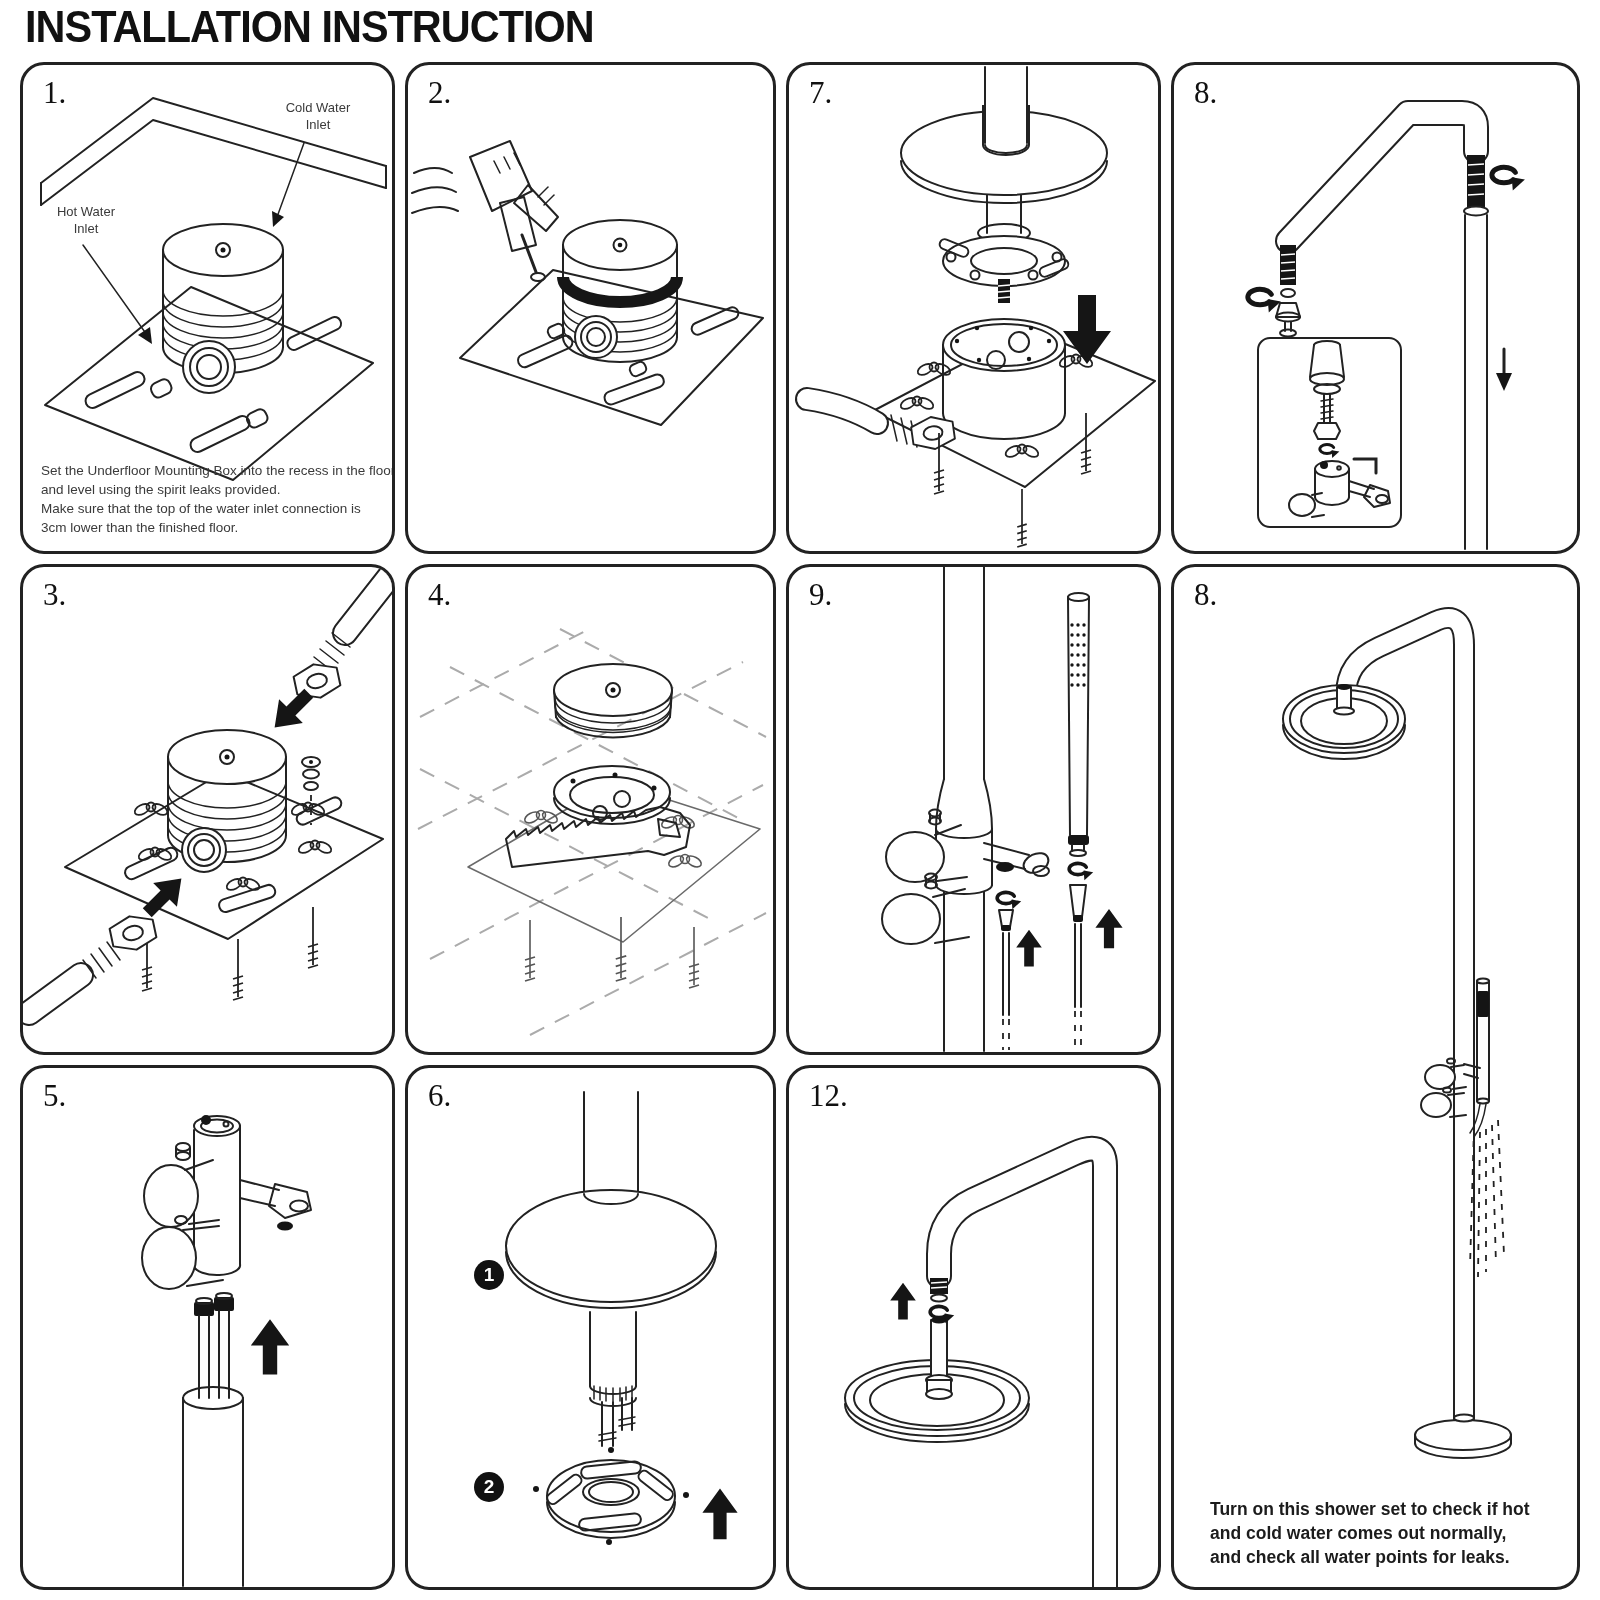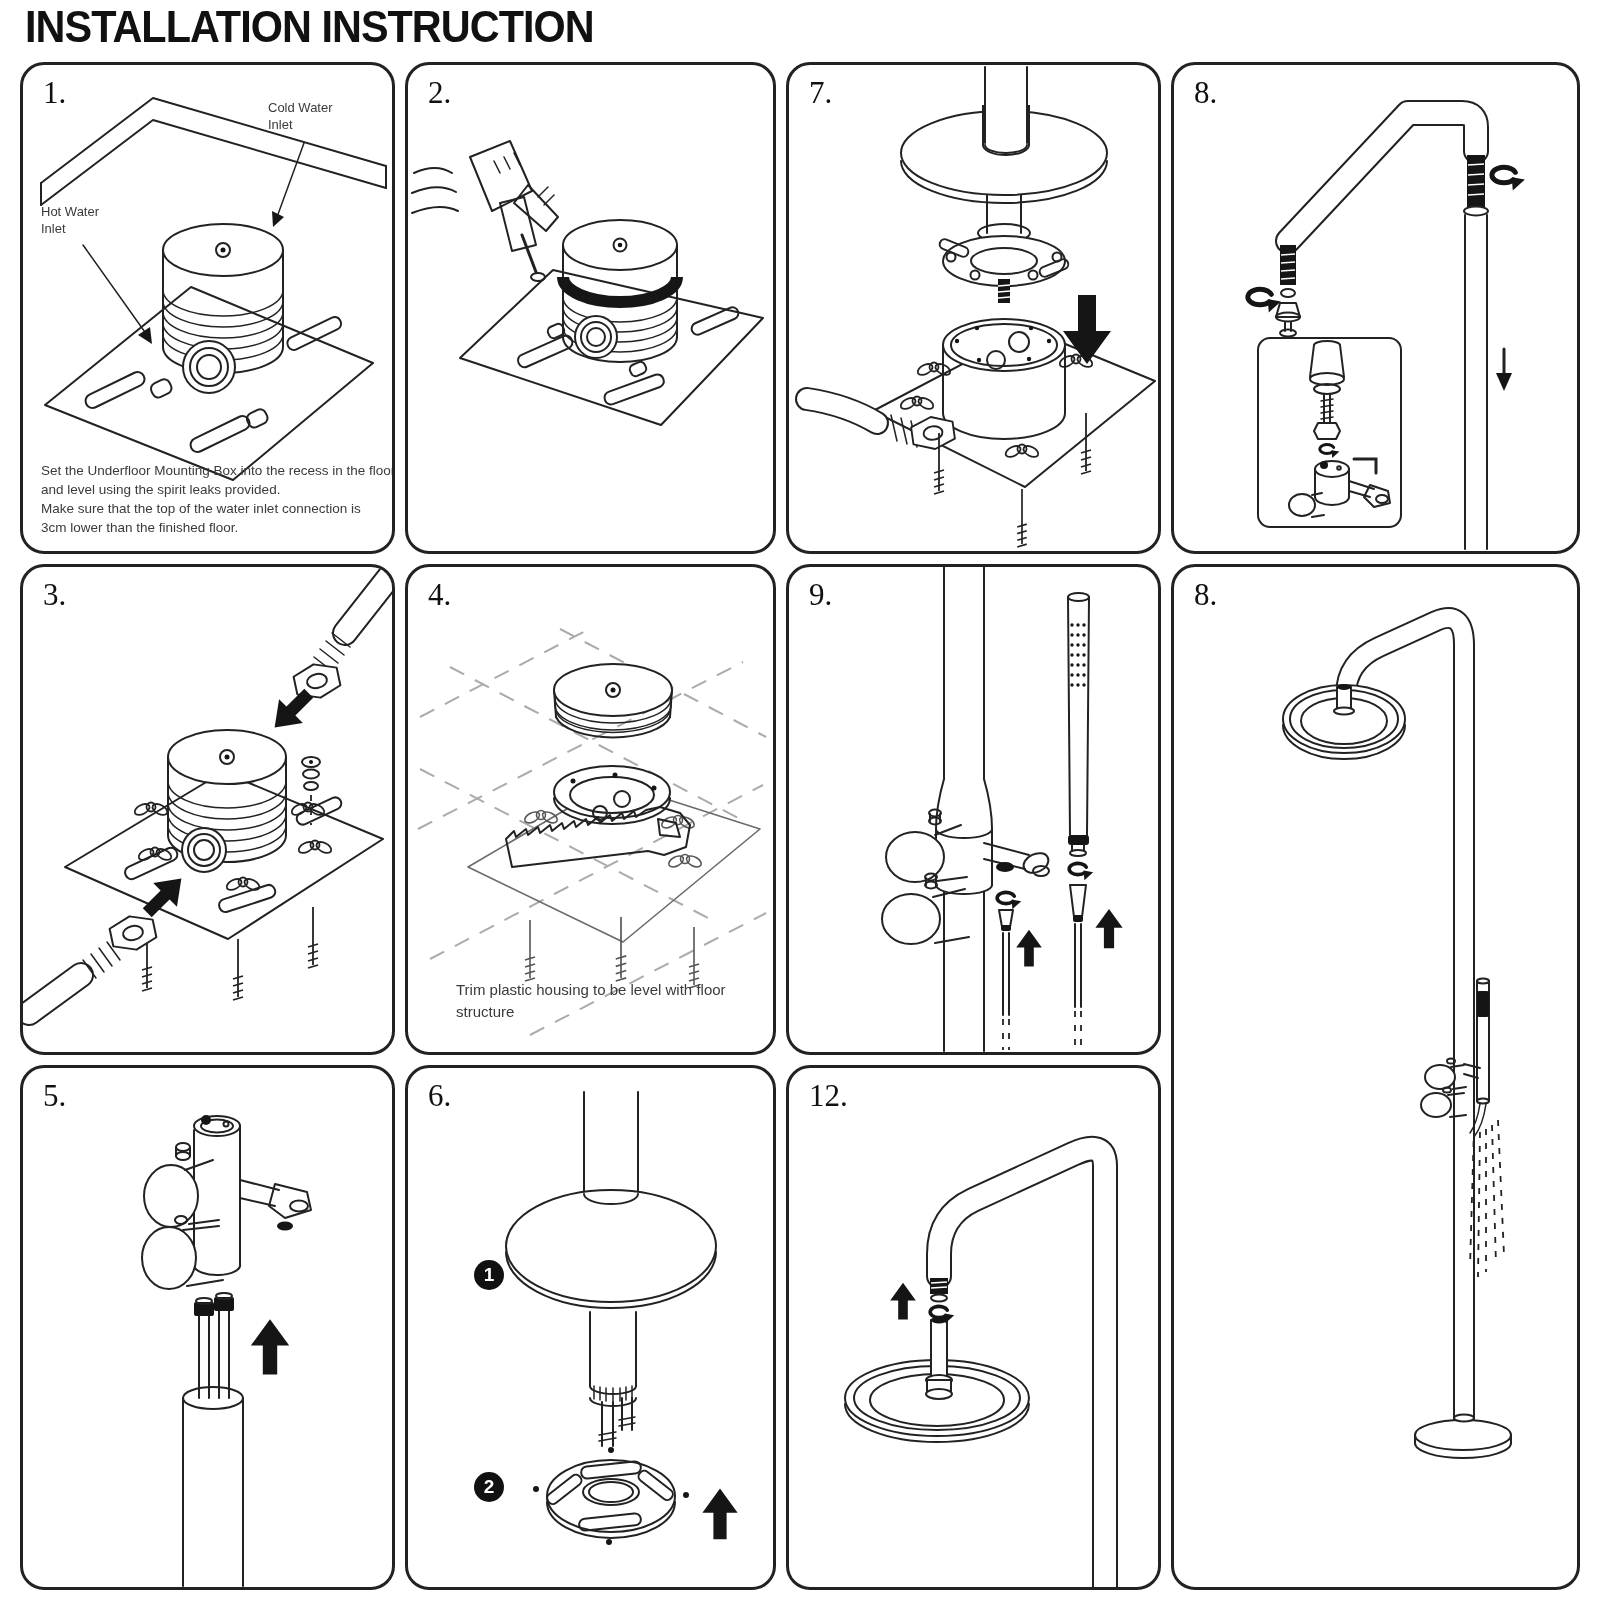--- a/index.html
+++ b/index.html
@@ -5,21 +5,21 @@
   html,body{margin:0;padding:0;background:#fff;}
   body{width:1600px;height:1600px;position:relative;font-family:"Liberation Sans",sans-serif;color:#1a1a1a;}
   .title{position:absolute;left:25px;top:2px;font-size:44px;font-weight:800;letter-spacing:-1px;
          transform:scaleX(.94);transform-origin:0 50%;white-space:nowrap;color:#111;}
   .grid{position:absolute;left:20px;top:62px;width:1560px;height:1528px;display:grid;
         grid-template-columns:375px 371px 375px 409px;grid-template-rows:492px 491px 525px;gap:10px;}
   .panel{border:3px solid #222;border-radius:24px;position:relative;background:#fff;overflow:hidden;}
   .pnum{position:absolute;left:20px;top:10px;font-family:"Liberation Serif",serif;font-size:31px;color:#111;z-index:3;}
   .panel svg{position:absolute;left:0;top:0;width:100%;height:100%;}
   .cap{position:absolute;font-size:13.5px;line-height:19px;color:#3a3a3a;z-index:3;white-space:nowrap;}
-  .lbl{position:absolute;font-size:13px;line-height:17px;color:#3a3a3a;text-align:left;z-index:3;}
+  .lbl{position:absolute;font-size:13px;line-height:17px;color:#3a3a3a;text-align:center;z-index:3;}
   .cap4{position:absolute;font-size:15px;line-height:22px;color:#3a3a3a;z-index:3;white-space:nowrap;}
   .cap11{position:absolute;font-size:17.5px;line-height:24px;color:#1c1c1c;font-weight:600;z-index:3;white-space:nowrap;}
   .badge{position:absolute;width:30px;height:30px;border-radius:50%;background:#111;color:#fff;
          font-size:19px;font-weight:700;text-align:center;line-height:30px;z-index:3;}
   
   .s{fill:none;stroke:#222;stroke-width:2;stroke-linecap:round;stroke-linejoin:round;}
   .s15{fill:none;stroke:#222;stroke-width:1.5;stroke-linecap:round;}
   .s3{fill:none;stroke:#222;stroke-width:3;stroke-linecap:round;}
   .f{fill:#151515;stroke:none;}
   .wf{fill:#fff;stroke:#222;stroke-width:2;stroke-linejoin:round;}
@@ -400,24 +400,20 @@
         <path class="s15" d="M148,145 A58,25 0 0 0 262,145"></path>
         <ellipse class="wf" cx="205" cy="123" rx="59" ry="26"></ellipse>
         <circle class="s" cx="205" cy="123" r="7"></circle>
           <circle class="f" cx="205" cy="123" r="2.5"></circle>
       </g>
       <g>
         <path class="s" d="M98,272 L106,264 L108,270 L118,262 L120,268 L130,260 L132,266 L142,258 L144,264 L154,256 L156,262 L166,254 L168,260 L178,252 L180,258 L190,250 L192,256 L202,248 L204,254 L214,246 L216,252 L226,244 L228,250 L238,243 L252,240 L272,246 L282,258 L278,280 L256,288 L240,284 L104,300 Z"></path>
         <polygon class="s" points="250,252 268,256 272,270 252,268"></polygon>
       </g>
     </svg>
-    <div class="cap4" style="left:48px;top:412px">
-      <div>Trim plastic housing to be level with floor</div>
-      <div>structure</div>
-    </div>
   </div>
 
   <div class="panel">
     <div class="pnum">9.</div>
     <svg viewBox="0 0 369 485">
       <g>
         <line class="s" x1="155" y1="0" x2="155" y2="212"></line>
           <line class="s" x1="195" y1="0" x2="195" y2="212"></line>
         <path class="s" d="M155,212 Q147,240 147,262"></path>
           <path class="s" d="M195,212 Q203,240 203,262"></path>
@@ -551,20 +547,25 @@
         <path class="dash" d="M324,553 L330,688"></path>
       </g>
       <g>
         <ellipse class="wf" cx="289" cy="868" rx="48" ry="15"></ellipse>
         <line class="s" x1="241" y1="868" x2="241" y2="876"></line>
           <line class="s" x1="337" y1="868" x2="337" y2="876"></line>
         <path class="s" d="M241,876 A48,15 0 0 0 337,876"></path>
         <ellipse class="wf" cx="290" cy="851" rx="10" ry="3.5"></ellipse>
       </g>
     </svg>
+    <div class="cap11" style="left:36px;top:930px">
+      <div>Turn on this shower set to check if hot</div>
+      <div>and cold water comes out normally,</div>
+      <div>and check all water points for leaks.</div>
+    </div>
   </div>
 
   <div class="panel">
     <div class="pnum">5.</div>
     <svg viewBox="0 0 369 519">
       <g>
         <line class="s" x1="171" y1="62" x2="171" y2="198"></line>
           <line class="s" x1="217" y1="58" x2="217" y2="196"></line>
         <path class="s" d="M171,198 A23,10 0 0 0 217,196"></path>
         <ellipse class="wf" cx="194" cy="58" rx="23" ry="10"></ellipse>

